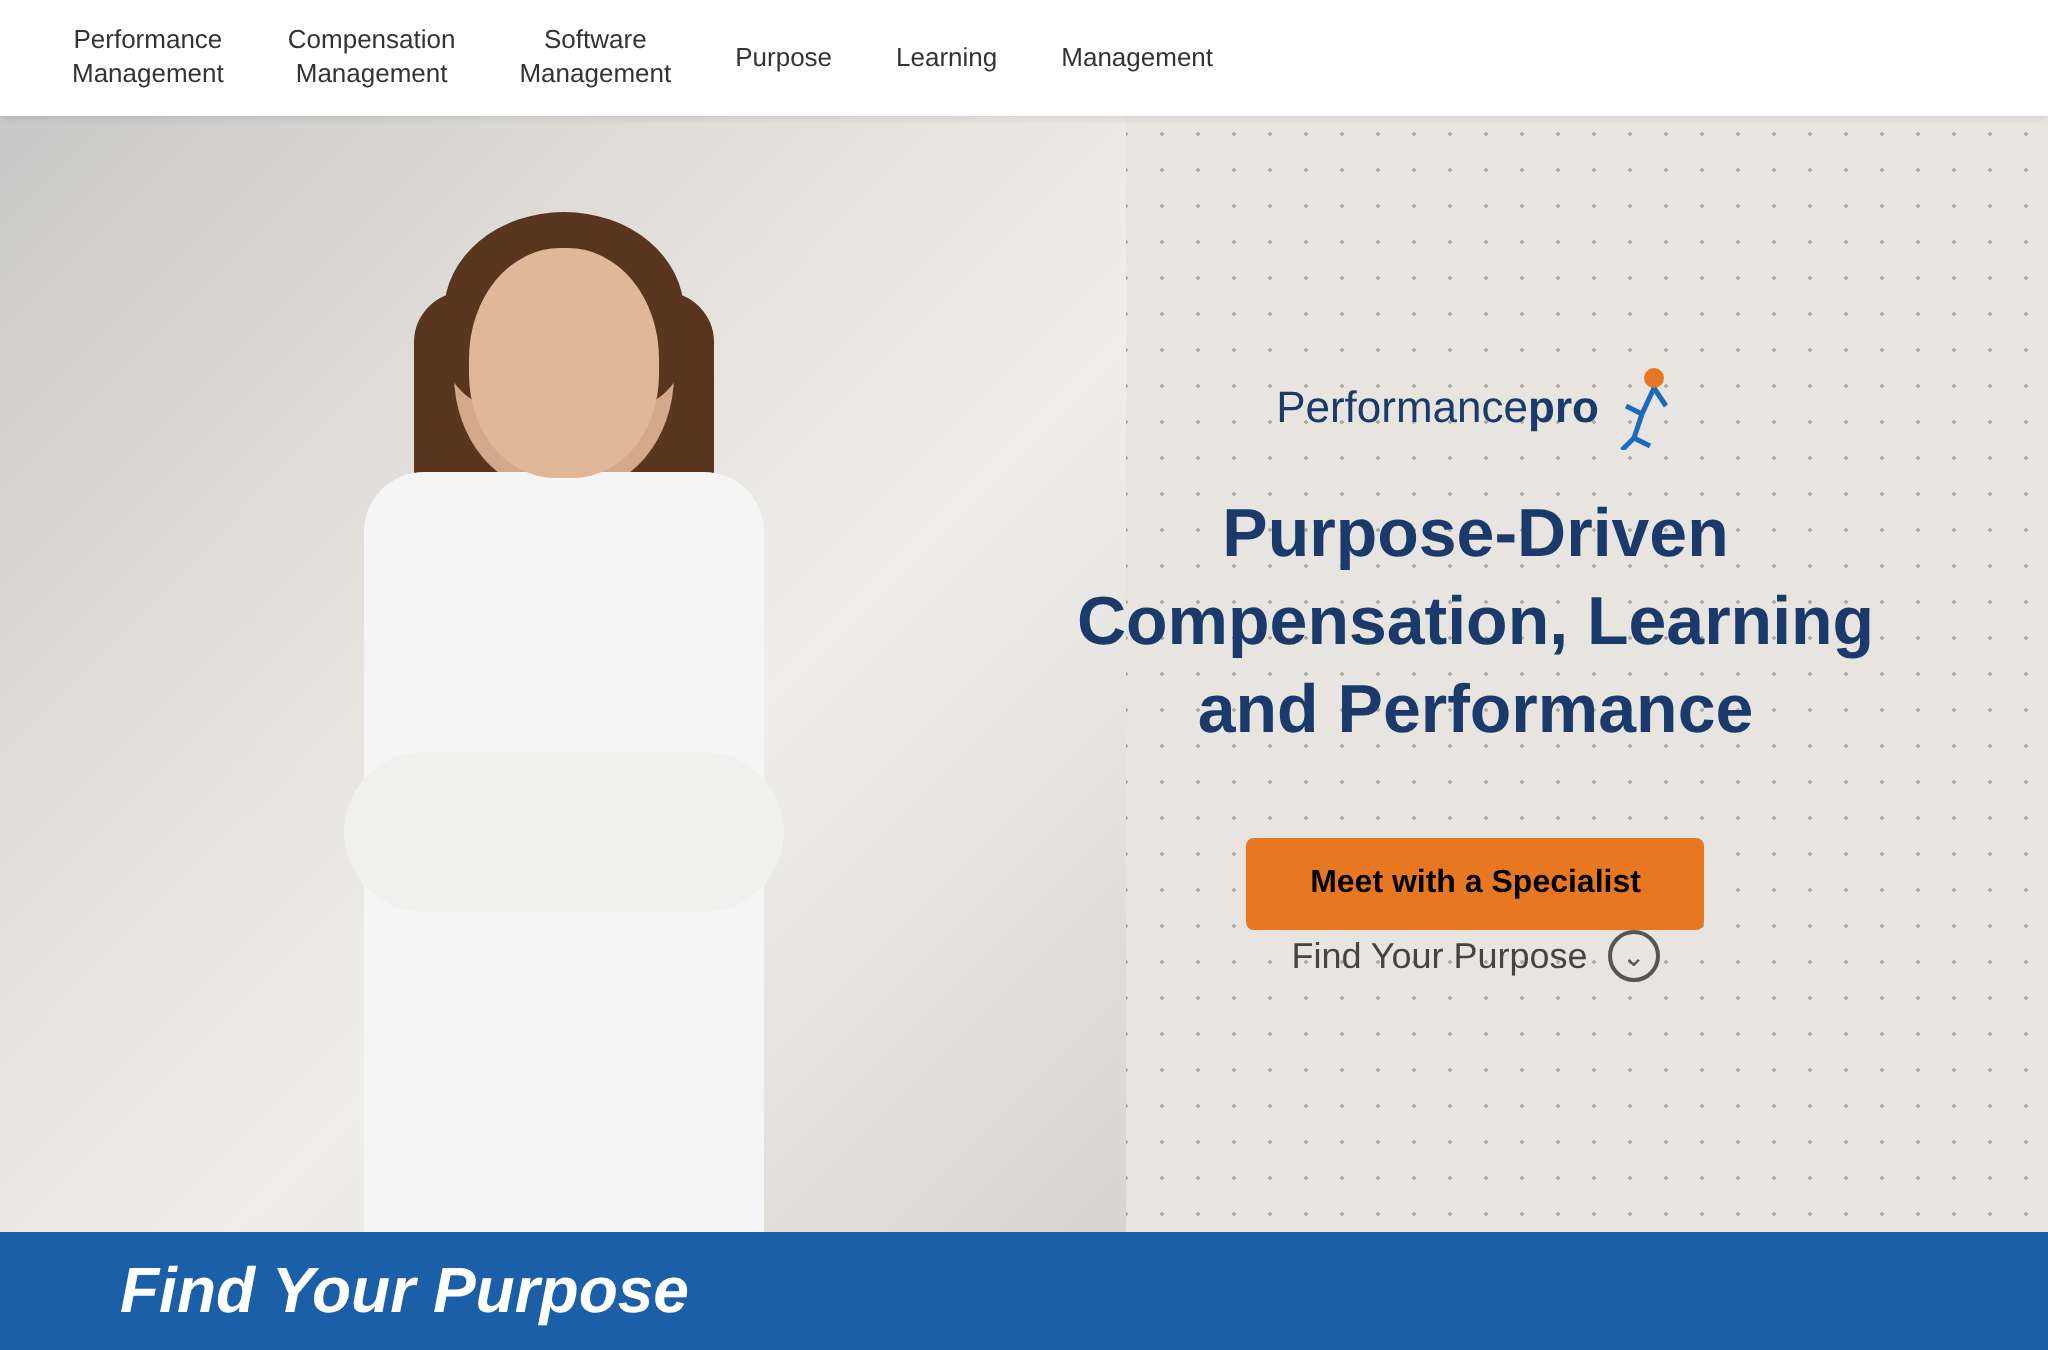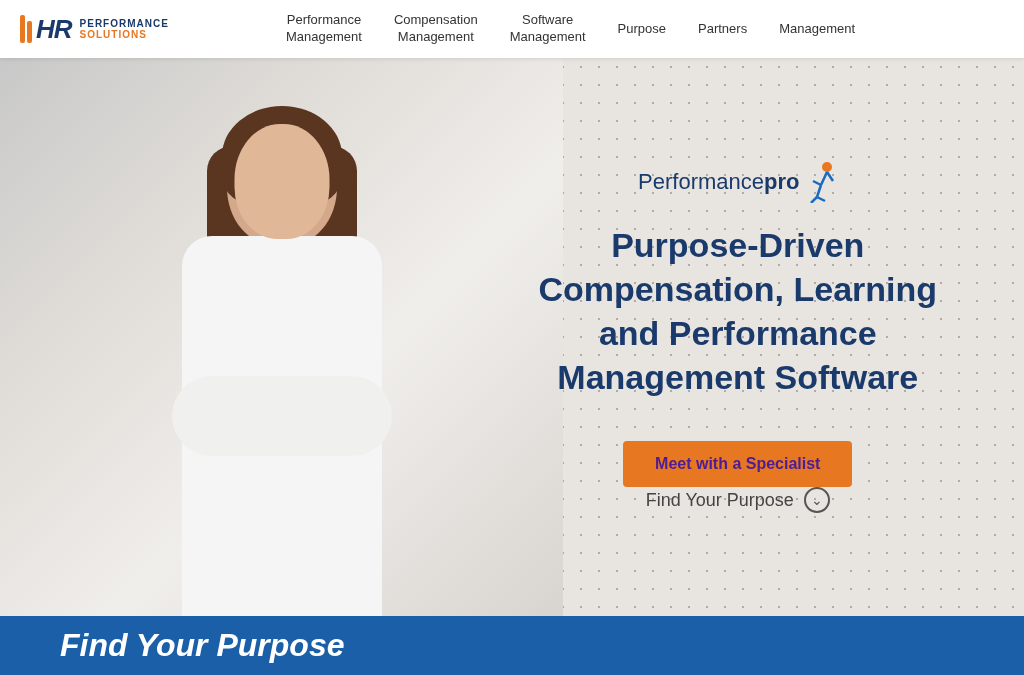--- a/index.html
+++ b/index.html
@@ -240,21 +240,21 @@
     .hero-title {
       font-size: 34px;
       font-weight: 700;
       color: #1a3a6b;
       text-align: center;
       line-height: 1.3;
       margin-bottom: 42px;
     }
     .cta-button {
       background: #e87722;
-      color: #4c1d95;
+      color: #000000;
       border: none;
       border-radius: 4px;
       padding: 14px 32px;
       font-size: 16px;
       font-weight: 600;
       cursor: pointer;
     }
     .find-purpose {
       font-size: 18px;
       color: #444;
@@ -292,49 +292,36 @@
 
     
     .figure-svg {
       display: inline-block;
     }
   </style>
 </head>
 <body>
 
 <nav class="navbar">
-  <div class="logo-area">
-    <div class="logo-icon">
-      <div class="logo-stripes">
-        <div class="stripe stripe-1"></div>
-        <div class="stripe stripe-2"></div>
-      </div>
-      <div class="logo-hr">HR</div>
-    </div>
-    <div class="logo-text-block">
-      <span class="logo-performance">PERFORMANCE</span>
-      <span class="logo-solutions">SOLUTIONS</span>
-    </div>
-  </div>
 
   <div class="nav-links">
     <div class="nav-item two-line">
       <span>Performance</span>
       <span>Management</span>
     </div>
     <div class="nav-item two-line">
       <span>Compensation</span>
       <span>Management</span>
     </div>
     <div class="nav-item two-line">
       <span>Software</span>
       <span>Management</span>
     </div>
     <div class="nav-item">Purpose</div>
-    <div class="nav-item">Partners</div>
+    <div class="nav-item">Learning</div>
     <div class="nav-item">Management</div>
   </div>
 
 </nav>
 
 <section class="hero">
 
   <div class="hero-bg"></div>
 
   <div class="hero-person">
@@ -366,21 +353,20 @@
         <line x1="18" y1="36" x2="12" y2="42" stroke="#1a6bbf" stroke-width="2.5"></line>
         <line x1="18" y1="36" x2="26" y2="40" stroke="#1a6bbf" stroke-width="2.5"></line>
         <line x1="28" y1="11" x2="34" y2="20" stroke="#1a6bbf" stroke-width="2.5"></line>
       </svg>
     </div>
 
     <h1 class="hero-title">
       <span>Purpose-Driven</span><br>
       <span>Compensation, Learning</span><br>
       <span>and Performance</span><br>
-      <span>Management Software</span>
     </h1>
 
     <button class="cta-button">Meet with a Specialist</button>
 
     <div class="find-purpose">
       <span>Find Your Purpose</span>
       <div class="circle-check">⌄</div>
     </div>
   </div>
 </section>

